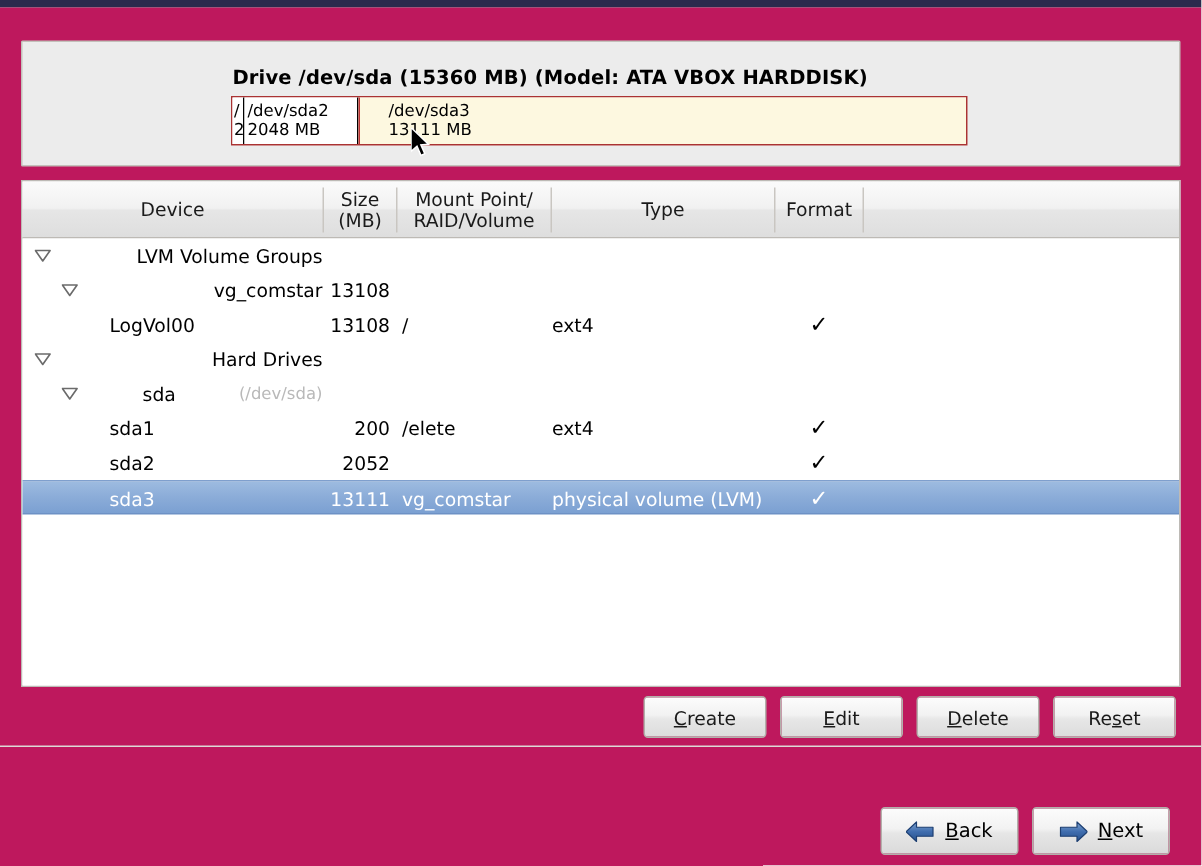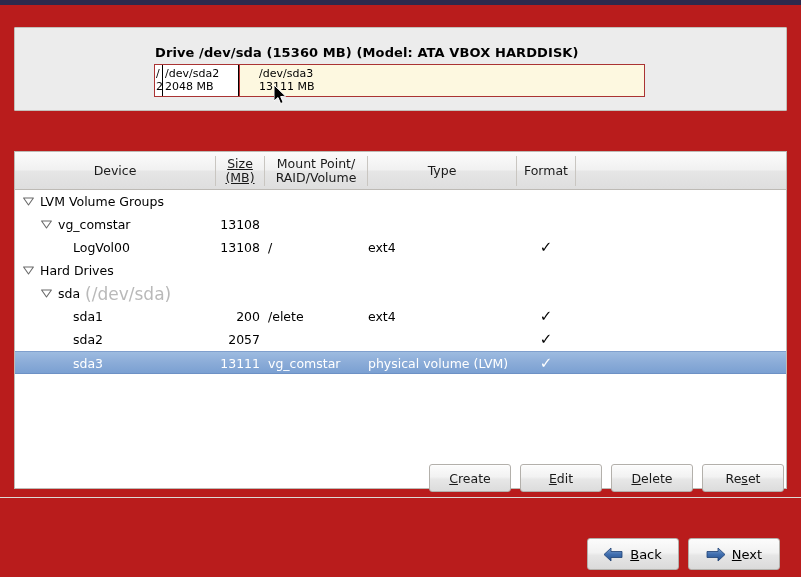--- a/index.html
+++ b/index.html
@@ -12,21 +12,21 @@
     color: #000;
     overflow: hidden;
     position: relative;
   }
   #topstrip {
     position:absolute; left:0; top:0; width:801px; height:5px;
     background:#2b2a4d;
   }
   #page {
     position:absolute; left:0; top:5px; width:801px; height:572px;
-    background:#b91c1c;
+    background:#be185d;
   }
 
   
   #drive-panel {
     position:absolute; left:14px; top:22px; width:773px; height:84px;
     background:#ececec;
     border:1px solid #c3c0ba;
     border-radius:1px;
   }
   #drive-title {
@@ -63,69 +63,68 @@
   #seg-sda3 { flex:1 1 auto; padding-left:19px; }
 
   
   #cursor { position:absolute; left:259px; top:57px; width:14px; height:20px; z-index:40; }
 
   
   #table-panel {
     position:absolute; left:14px; top:115px; width:773px; height:338px;
     background:#fff;
     border:1px solid #bdbab5;
-    margin-top:31px;
   }
   #thead {
     position:relative;
     height:38px;
     background:linear-gradient(to bottom,#fbfbfb 0%,#f1f1f1 48%,#e6e6e6 52%,#dedede 100%);
     border-bottom:1px solid #bdbab5;
   }
   .th {
     position:absolute; top:0; height:38px;
     display:flex; align-items:center; justify-content:center;
     text-align:center;
     font-size:12.5px;
     line-height:14px;
     color:#1a1a1a;
   }
   .th-sep {
     position:absolute; top:4px; width:1px; height:30px;
     background:#c9c6c1;
   }
   #th-device { left:0px;   width:200px; }
-  #th-size   { left:201px; width:48px;text-decoration:underline;  }
+  #th-size   { left:201px; width:48px;  }
   #th-mount  { left:250px; width:102px; }
   #th-type   { left:353px; width:148px; }
   #th-format { left:502px; width:58px;  }
 
   #tbody { position:relative; height:298px; background:#fff; }
   .row {
     position:absolute; left:0; width:771px; height:23px;
     display:block;
   }
   .row.sel {
     background:linear-gradient(to bottom,#9dbbe0 0%,#8bacd8 50%,#7ba0d2 100%);
     color:#fff;
     border-top:1px solid #7f9fcd;
     border-bottom:1px solid #6d91c5;
   }
   .cell { position:absolute; top:0; height:23px; display:flex; align-items:center; font-size:12.5px; }
-  .c-device { left:0;    width:200px; }
+  .c-device { left:0;    width:200px;justify-content:space-between; }
   .c-size   { left:201px; width:48px; justify-content:flex-end; padding-right:4px; }
   .c-mount  { left:253px; width:100px; }
   .c-type   { left:353px; width:148px; }
   .c-format { left:502px; width:58px; justify-content:center; }
   .tri-hollow {
     display:inline-block; width:11px; height:9px; margin-right:6px; position:relative; vertical-align:middle;
   }
   .tri-hollow svg { display:block; }
   .lbl { display:inline-block; }
-  .subtle { color:#b9b9b9; font-size:17px; margin-left:5px; }
+  .subtle { color:#b9b9b9; font-size:11px; margin-left:5px; }
   .check { font-size:15px; line-height:15px; font-weight:600; }
   .ind0 { padding-left:8px; }
   .ind1 { padding-left:26px; }
   .ind2 { padding-left:58px; }
 
   
   #actionbar { position:absolute; left:14px; top:459px; width:773px; height:30px; }
   .btn {
     position:absolute; top:0; height:28px;
     background:linear-gradient(to bottom,#fcfcfc 0%,#f2f2f2 45%,#e7e7e7 55%,#dcdcdc 100%);
@@ -294,21 +293,21 @@
           </div>
           <div class="cell c-size">200</div>
           <div class="cell c-mount">/elete</div>
           <div class="cell c-type">ext4</div>
           <div class="cell c-format check">✓</div>
         </div>
         <div class="row" style="top: 138px; padding-left: 28px;">
           <div class="cell c-device ind2">
             <span class="lbl">sda2</span>
           </div>
-          <div class="cell c-size">2057</div>
+          <div class="cell c-size">2052</div>
           <div class="cell c-mount"></div>
           <div class="cell c-format check">✓</div>
         </div>
         <div class="row sel" style="top: 161px;">
           <div class="cell c-device ind2">
             <span class="lbl">sda3</span>
           </div>
           <div class="cell c-size">13111</div>
           <div class="cell c-mount">vg_comstar</div>
           <div class="cell c-type">physical volume (LVM)</div>

